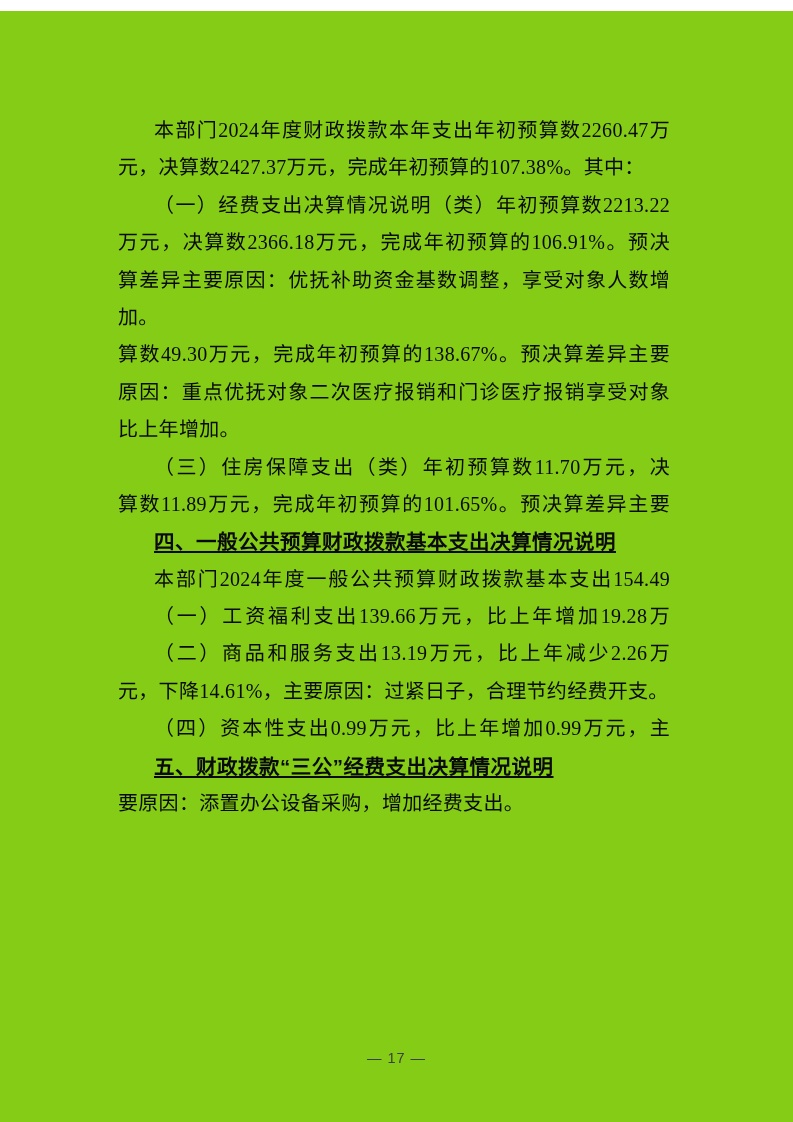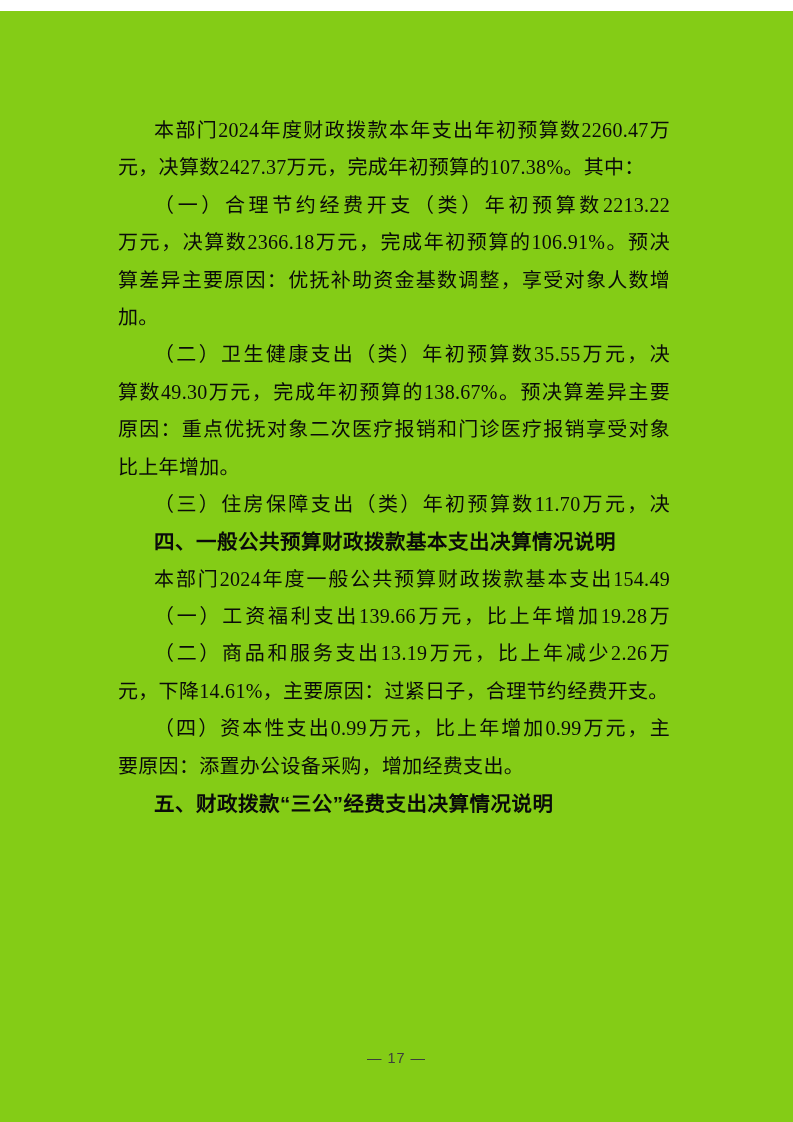--- a/index.html
+++ b/index.html
@@ -43,53 +43,54 @@
   .indent {
     text-indent: 36px;
   }
   .head {
     font-family: "Liberation Sans", "DejaVu Sans", sans-serif;
     font-weight: 700;
     font-size: 20.5px;
     letter-spacing: 0.5px;
     text-align: left;
     text-align-last: left;
+    text-decoration: underline;
   }
   .footer {
     position: absolute;
     left: 0;
     top: 1039px;
     width: 793px;
     text-align: center;
     font-family: "Liberation Sans", "DejaVu Sans", sans-serif;
     font-size: 14.5px;
     color: #3d3d3d;
     letter-spacing: 1px;
   }
 </style>
 </head>
 <body>
 
 <div class="page">
   <div class="text-block">
     <div class="ln just indent">本部门2024年度财政拨款本年支出年初预算数2260.47万</div>
     <div class="ln">元，决算数2427.37万元，完成年初预算的107.38%。其中：</div>
-    <div class="ln just indent">（一）合理节约经费开支（类）年初预算数2213.22</div>
+    <div class="ln just indent">（一）经费支出决算情况说明（类）年初预算数2213.22</div>
     <div class="ln just">万元，决算数2366.18万元，完成年初预算的106.91%。预决</div>
     <div class="ln just">算差异主要原因：优抚补助资金基数调整，享受对象人数增</div>
     <div class="ln">加。</div>
-    <div class="ln just indent">（二）卫生健康支出（类）年初预算数35.55万元，决</div>
     <div class="ln just">算数49.30万元，完成年初预算的138.67%。预决算差异主要</div>
     <div class="ln just">原因：重点优抚对象二次医疗报销和门诊医疗报销享受对象</div>
     <div class="ln">比上年增加。</div>
     <div class="ln just indent">（三）住房保障支出（类）年初预算数11.70万元，决</div>
+    <div class="ln just">算数11.89万元，完成年初预算的101.65%。预决算差异主要</div>
     <div class="ln head indent">四、一般公共预算财政拨款基本支出决算情况说明</div>
     <div class="ln just indent">本部门2024年度一般公共预算财政拨款基本支出154.49</div>
     <div class="ln just indent">（一）工资福利支出139.66万元，比上年增加19.28万</div>
     <div class="ln just indent">（二）商品和服务支出13.19万元，比上年减少2.26万</div>
     <div class="ln">元，下降14.61%，主要原因：过紧日子，合理节约经费开支。</div>
     <div class="ln just indent">（四）资本性支出0.99万元，比上年增加0.99万元，主</div>
+    <div class="ln head indent">五、财政拨款“三公”经费支出决算情况说明</div>
     <div class="ln">要原因：添置办公设备采购，增加经费支出。</div>
-    <div class="ln head indent">五、财政拨款“三公”经费支出决算情况说明</div>
   </div>
 
   <div class="footer">— 17 —</div>
 </div>
 
 </body></html>

